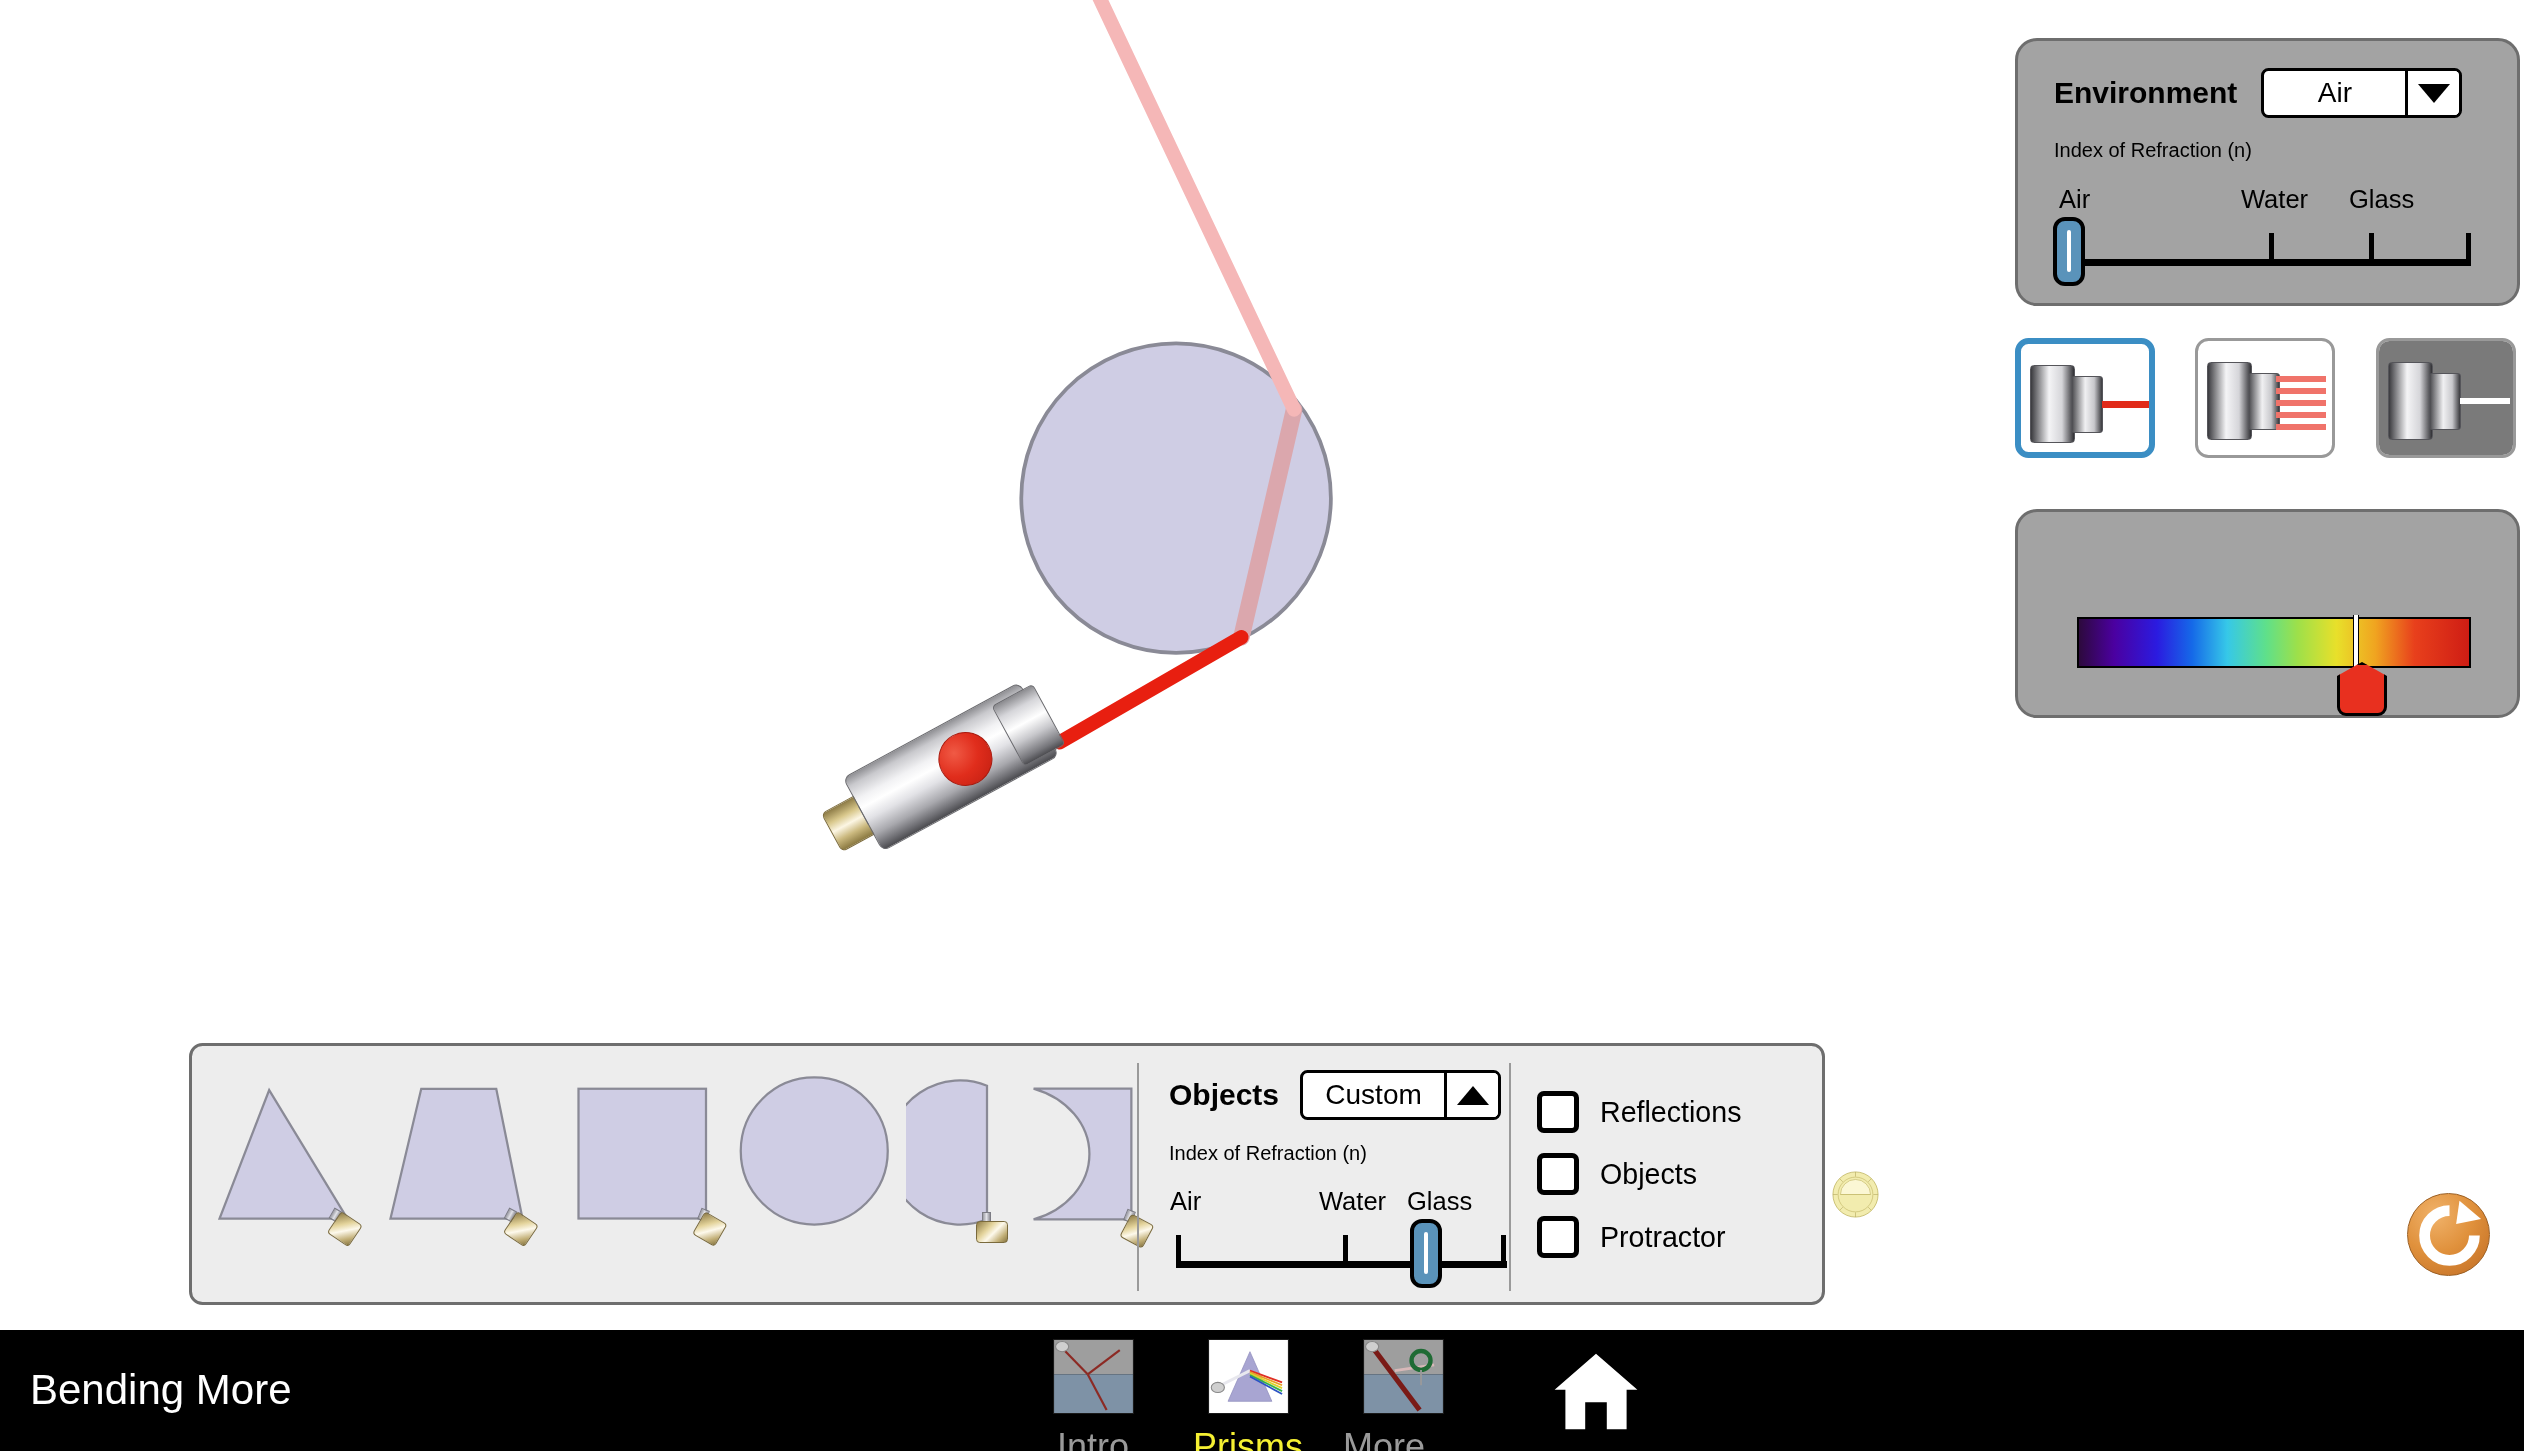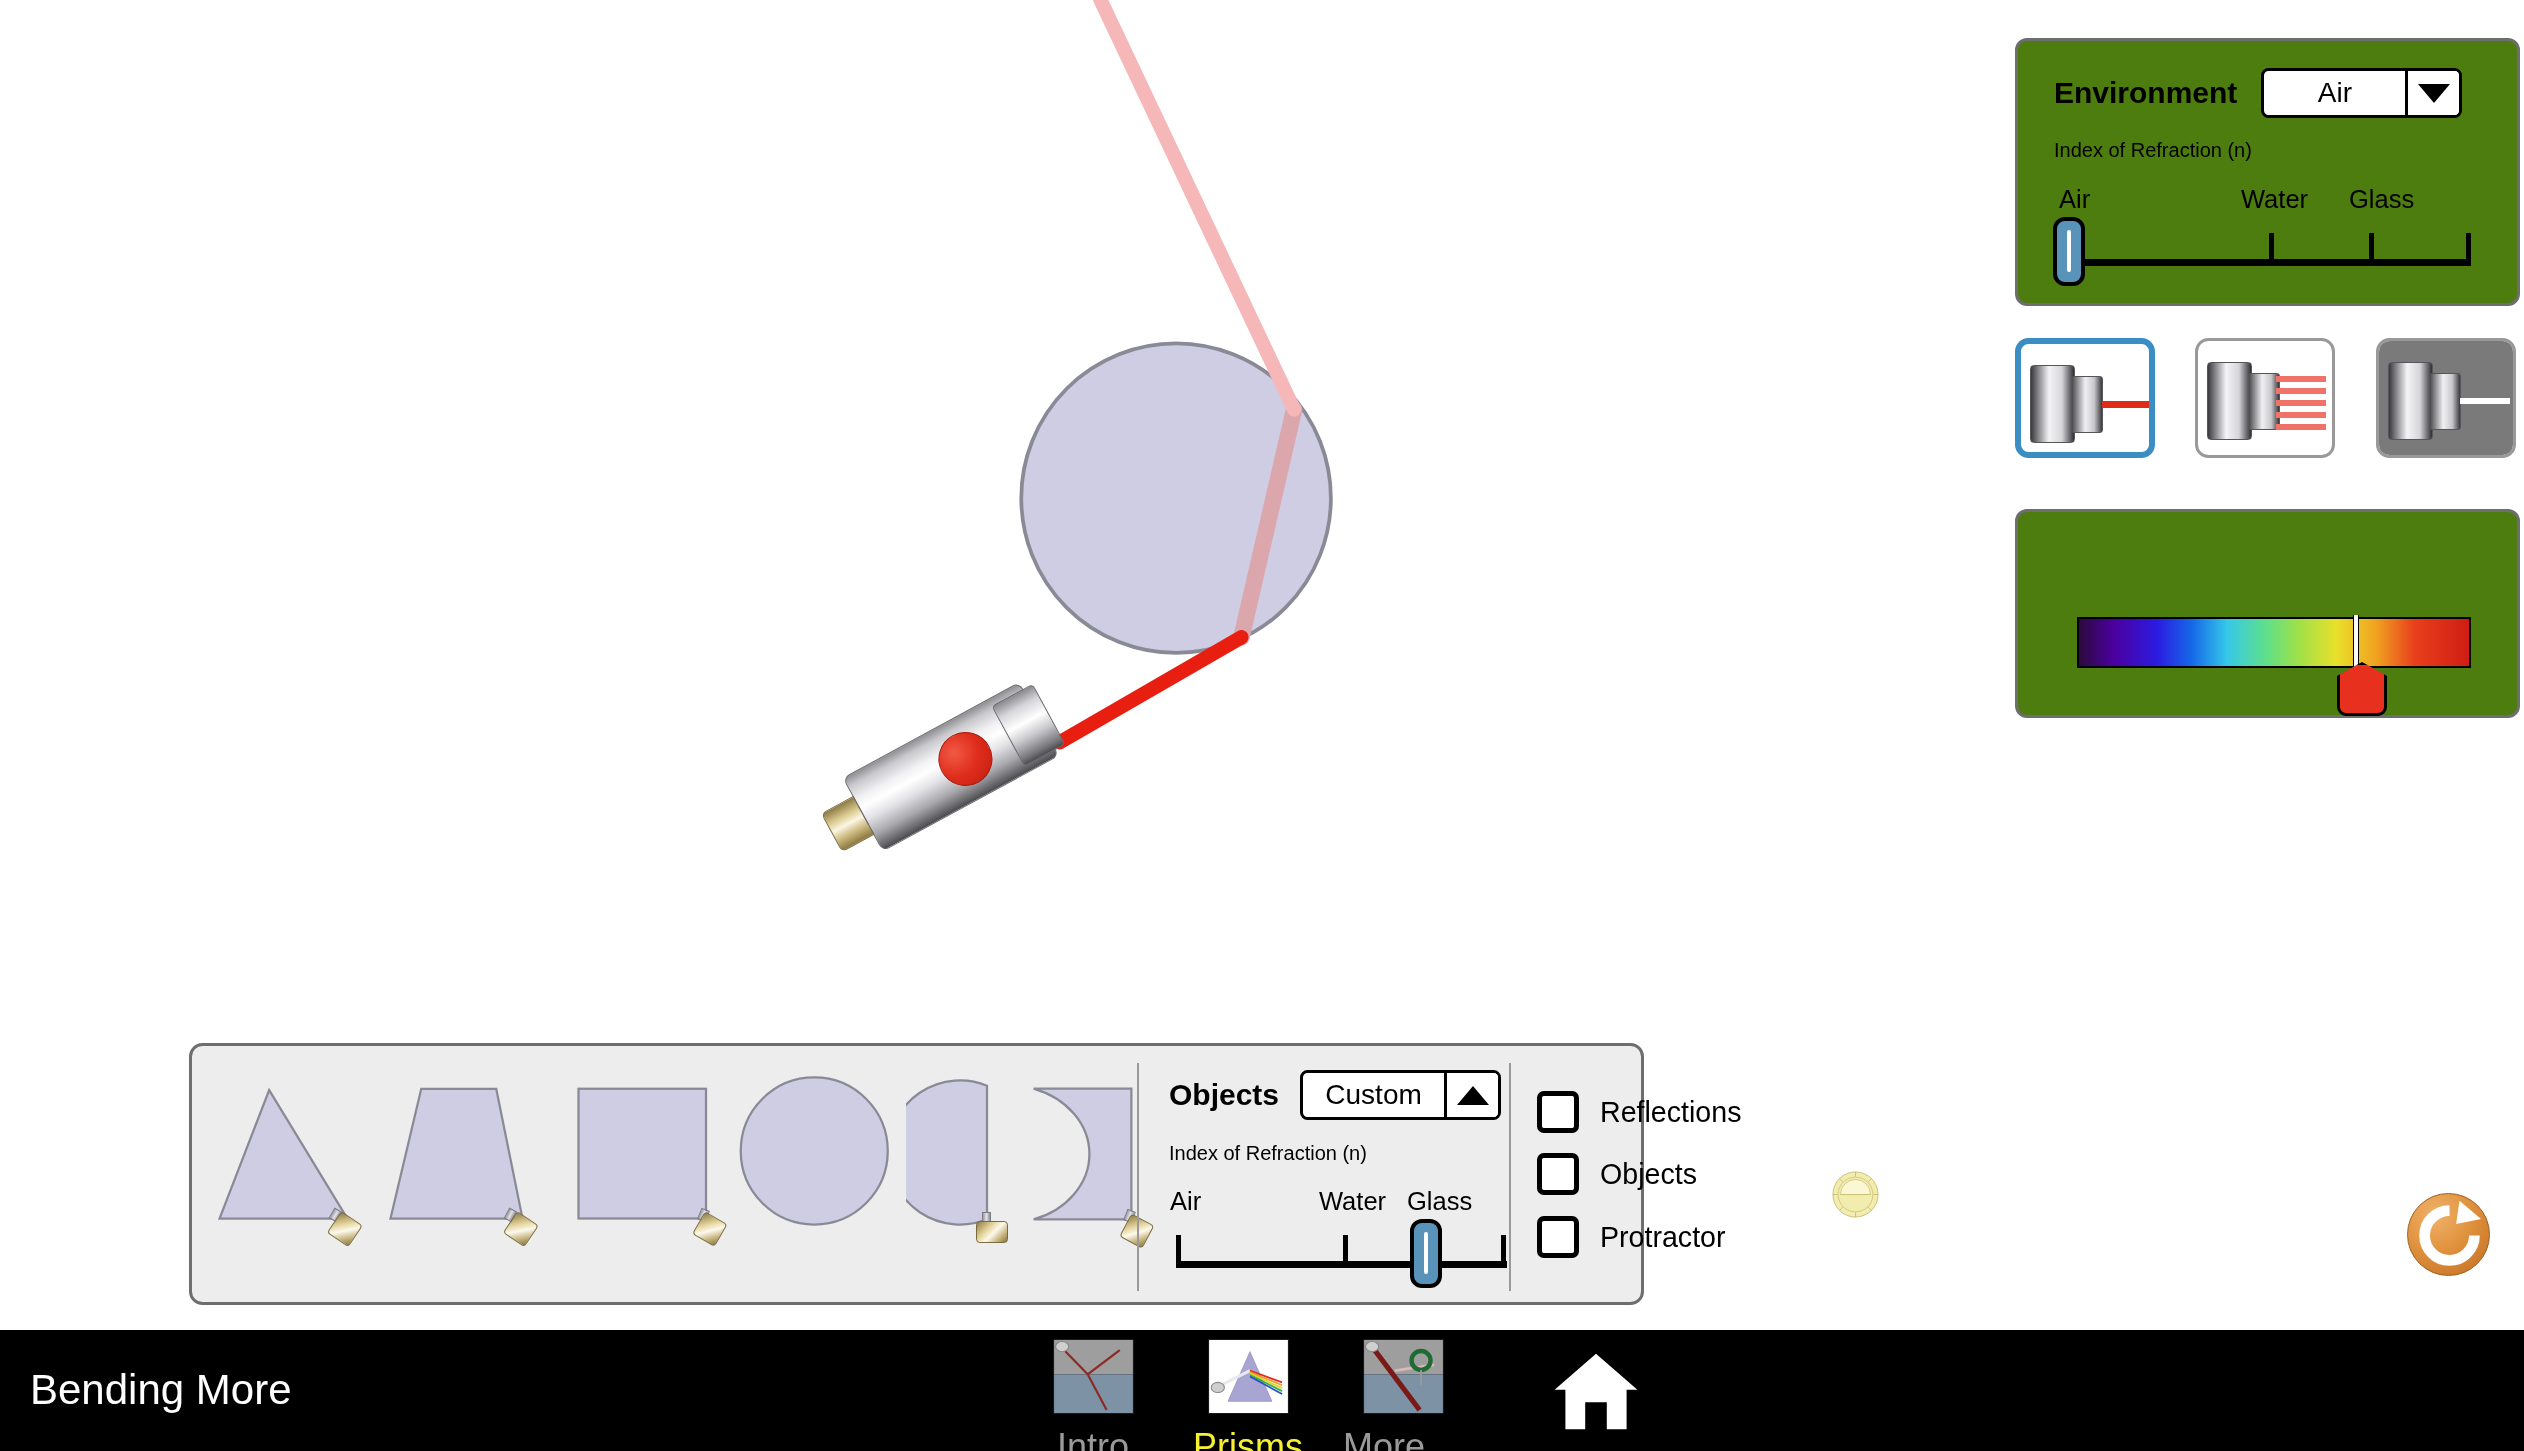--- a/index.html
+++ b/index.html
@@ -51,23 +51,23 @@
   }
   .laser-stem {
     position: absolute; left: 36px; top: 39px; width: 18px; height: 19.5px;
     background: linear-gradient(to bottom, #9a9a9f, #e8e8ec, #8b8b90);
     border: 0.8px solid #76767b;
   }
 
   
   .panel {
     position: absolute;
-    background: #4d7c0f;
+    background: #a3a3a3;
     border: 3px solid #6e6e6e;
-    border-radius: 12px;
+    border-radius: 22px;
   }
   #environment-panel { left: 2015px; top: 38px; width: 505px; height: 268px; }
   .env-row { position: absolute; left: 36px; top: 27px; display: flex; align-items: center; gap: 24px; }
   .env-title { font-size: 30px; font-weight: bold; color: #000; white-space: nowrap; }
   .combo {
     display: flex; align-items: stretch; height: 50px;
     background: #fff; border: 3px solid #000; border-radius: 7.5px; overflow: hidden;
   }
   .combo-value {
     display: flex; align-items: center; justify-content: center;
@@ -142,21 +142,21 @@
   #spectrum-cursor { position: absolute; left: 335px; top: 103px; width: 6px; height: 56px; background: #fff; border-left:1.5px solid #000; border-right:1.5px solid #000; }
   #spectrum-thumb {
     position: absolute; left: 319px; top: 150px; width: 50px; height: 54px;
     background: #e8301f; border: 3.8px solid #000;
     border-radius: 0 0 9px 9px;
     clip-path: polygon(50% 0%, 100% 26%, 100% 100%, 0% 100%, 0% 26%);
   }
 
   
   #toolbox {
-    position: absolute; left: 189px; top: 1043px; width: 1455px; height: 262px;
+    position: absolute; left: 189px; top: 1043px; width: 1636px; height: 262px;
     background: #ededed; border: 3.8px solid #6e6e6e; border-radius: 13.5px; padding-left: 16px;
   }
   .tb-divider { position: absolute; top: 16.5px; width: 2.3px; height: 228px; background: #9a9a9a; }
   .prism-item { position: absolute; }
   .prism-fill { fill: #cfcde4; stroke: #8a8a96; stroke-width: 3; }
   .handle {
     position: absolute; width: 25.5px; height: 25.5px; border-radius: 3.8px;
     background: linear-gradient(135deg, #8f7c46 0%, #e4d49c 35%, #fdf9ec 55%, #c3b078 80%, #877541 100%);
     border: 0.8px solid #7a6a3c;
   }

